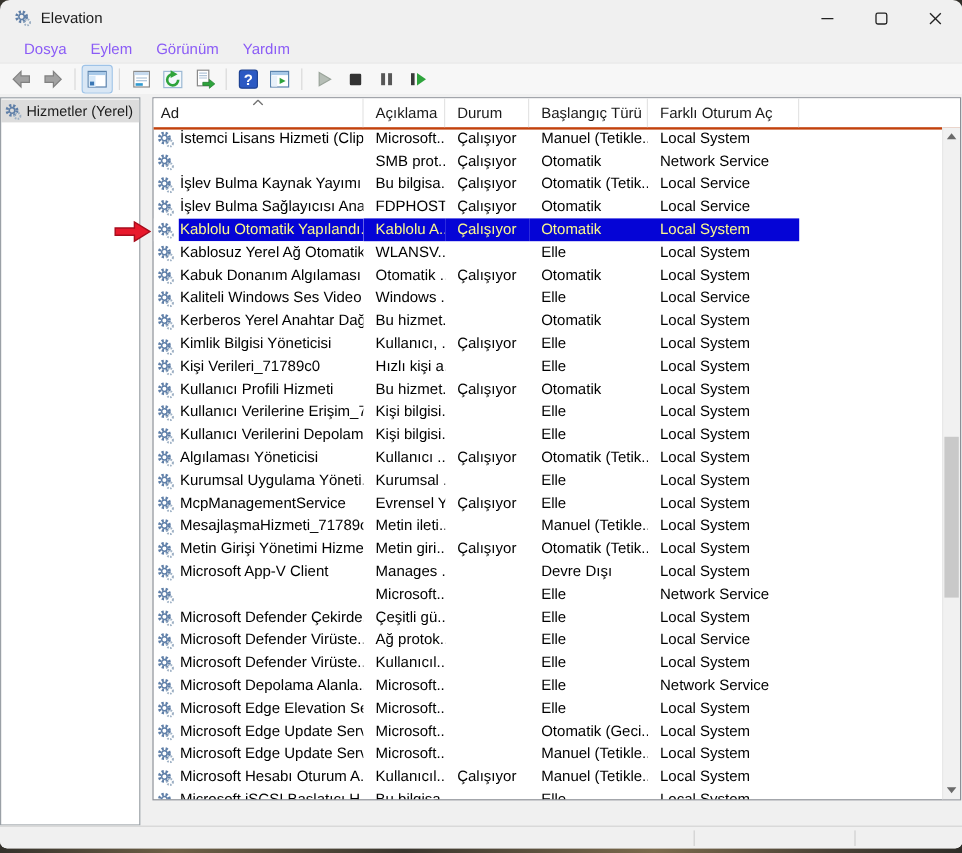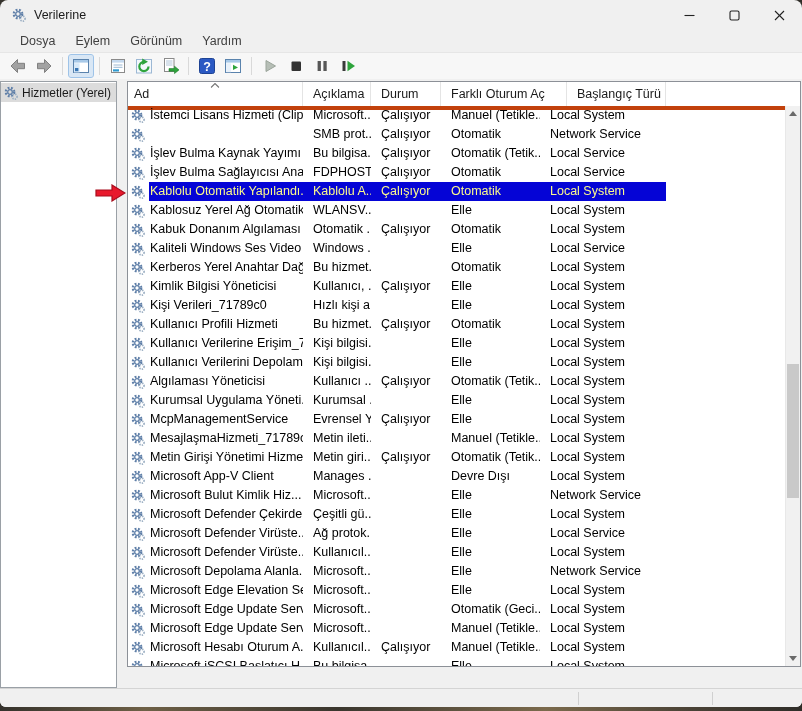--- a/index.html
+++ b/index.html
@@ -13,36 +13,36 @@
     background:#f0f0f0;border-radius:8px 8px 6px 6px;overflow:hidden;
   }
   
   .titlebar{position:absolute;left:0;top:0;right:0;height:30px;display:flex;align-items:center;}
   .titlebar .app-icon{margin:0 8px 0 12px;display:flex;}
   .titlebar .title{font-size:12.5px;color:#1b1b1b;}
   .caption{position:absolute;right:0;top:0;height:30px;display:flex;}
   .cap-btn{width:45px;height:30px;display:flex;align-items:center;justify-content:center;}
   
   .menubar{position:absolute;left:0;top:30px;right:0;height:22px;display:flex;align-items:center;padding-left:10px;}
-  .menu-item{font-size:12.5px;color:#404040;padding:2px 10px;}
+  .menu-item{font-size:12.5px;color:#8b5cf6;padding:2px 10px;}
   
   .toolbar{position:absolute;left:0;top:52px;right:0;height:26px;background:#f7f7f7;
     border-top:1px solid #e6e6e6;border-bottom:1px solid #d6d6d6;display:flex;align-items:center;padding-left:5px;}
   .tool-btn{width:24px;height:22px;display:flex;align-items:center;justify-content:center;border-radius:2px;margin:0 1px;}
   .tool-btn.active{background:#d9e7f5;outline:1px solid #9ec3e8;}
   .tool-sep{width:1px;height:18px;background:#d9d9d9;margin:0 5px;}
   
   .content{position:absolute;left:0;top:79px;right:0;bottom:18px;background:#f0f0f0;}
   .sidebar{position:absolute;left:0;top:2px;bottom:1px;width:117px;background:#fff;border:1px solid #9aa0a6;box-sizing:border-box;}
   .tree-item{display:flex;align-items:center;height:19px;margin:1px 0 0 0;font-size:12px;color:#1b1b1b;padding-left:3px;}
   .tree-item.selected{background:#dcdcdc;}
   .tree-item .gear{margin-right:4px;display:flex;}
   .listbox{position:absolute;left:127px;top:2px;right:1px;bottom:22px;background:#fff;border:1px solid #8c9097;box-sizing:border-box;}
   
-  .lv-header{position:absolute;left:0;top:0;right:0;height:24px;background:#fff;border-bottom:4px solid #c2410c;display:flex;}
+  .lv-header{position:absolute;left:0;top:0;right:0;height:24px;background:#fff;border-bottom:2px solid #c2410c;display:flex;}
   .hcell{box-sizing:border-box;border-right:1px solid #e4e4e4;font-size:12.5px;color:#1a1a1a;
     display:flex;align-items:center;padding-left:10px;position:relative;overflow:hidden;white-space:nowrap;}
   .hcell.first{padding-left:6px;}
   .sort-chevron{position:absolute;left:50%;top:1px;transform:translateX(-50%);line-height:0;}
   
   .lv-rows{position:absolute;left:0;top:24px;right:15px;bottom:0;overflow:hidden;}
   .row{display:flex;height:19px;line-height:19px;font-size:12.5px;color:#000;}
   .cell{box-sizing:border-box;overflow:hidden;white-space:nowrap;padding-left:10px;}
   .name-cell{display:flex;align-items:center;padding-left:3px;}
   .name-cell .gear{flex:none;margin-right:4px;display:flex;}
@@ -80,21 +80,21 @@
 <div class="window">
 
   <div class="titlebar">
     <span class="app-icon">
         <svg width="14" height="14" viewBox="0 0 14 14">
           <circle cx="6" cy="6" r="4.1" fill="none" stroke="#5f7fa8" stroke-width="2.5" stroke-dasharray="1.8 1.5"></circle>
           <circle cx="6" cy="6" r="2.3" fill="none" stroke="#5f7fa8" stroke-width="1.3"></circle>
           <circle cx="10.6" cy="10.6" r="2.5" fill="none" stroke="#9db0c4" stroke-width="1.7" stroke-dasharray="1.3 1.1"></circle>
         </svg>
       </span>
-    <span class="title">Verilerine</span>
+    <span class="title">Elevation</span>
     <div class="caption">
       <div class="cap-btn">
         <svg width="11" height="11" viewBox="0 0 11 11">
             <line x1="0.5" y1="5.5" x2="10.5" y2="5.5" stroke="#222" stroke-width="1.1"></line>
           </svg>
       </div>
       <div class="cap-btn">
         <svg width="11" height="11" viewBox="0 0 11 11">
             <rect x="1" y="1" width="9" height="9" rx="1.5" fill="none" stroke="#222" stroke-width="1.1"></rect>
           </svg>
@@ -246,26 +246,26 @@
             <span class="sort-chevron"><svg width="9" height="5" viewBox="0 0 9 5">
                 <polyline points="0.5,4.5 4.5,0.5 8.5,4.5" fill="none" stroke="#757575" stroke-width="1.1"></polyline>
               </svg></span>
           </div>
           <div class="hcell" style="width: 68px;">
             <span>Açıklama</span>
           </div>
           <div class="hcell" style="width: 70px;">
             <span>Durum</span>
           </div>
+          <div class="hcell" style="width: 99px;">
+            <span>Başlangıç Türü</span>
+          </div>
           <div class="hcell" style="width: 126px;">
             <span>Farklı Oturum Aç</span>
           </div>
-          <div class="hcell" style="width: 99px;">
-            <span>Başlangıç Türü</span>
-          </div>
         </div>
       <div class="lv-rows" id="lv-rows">
           <div class="row">
             <div class="cell name-cell" style="width: 175px;">
               <span class="gear">
                 <svg width="14" height="14" viewBox="0 0 14 14">
                   <circle cx="6" cy="6" r="4.1" fill="none" stroke="#5f7fa8" stroke-width="2.5" stroke-dasharray="1.8 1.5"></circle>
                   <circle cx="6" cy="6" r="2.3" fill="none" stroke="#5f7fa8" stroke-width="1.3"></circle>
                   <circle cx="10.6" cy="10.6" r="2.5" fill="none" stroke="#9db0c4" stroke-width="1.7" stroke-dasharray="1.3 1.1"></circle>
                 </svg>
@@ -582,21 +582,20 @@
           </div>
           <div class="row">
             <div class="cell name-cell" style="width: 175px;">
               <span class="gear">
                 <svg width="14" height="14" viewBox="0 0 14 14">
                   <circle cx="6" cy="6" r="4.1" fill="none" stroke="#5f7fa8" stroke-width="2.5" stroke-dasharray="1.8 1.5"></circle>
                   <circle cx="6" cy="6" r="2.3" fill="none" stroke="#5f7fa8" stroke-width="1.3"></circle>
                   <circle cx="10.6" cy="10.6" r="2.5" fill="none" stroke="#9db0c4" stroke-width="1.7" stroke-dasharray="1.3 1.1"></circle>
                 </svg>
               </span>
-              <span class="row-label">Microsoft Bulut Kimlik Hiz...</span>
             </div>
             <div class="cell" style="width: 68px;">Microsoft...</div>
             <div class="cell" style="width: 70px;"></div>
             <div class="cell" style="width: 99px;">Elle</div>
             <div class="cell" style="width: 126px;">Network Service</div>
           </div>
           <div class="row">
             <div class="cell name-cell" style="width: 175px;">
               <span class="gear">
                 <svg width="14" height="14" viewBox="0 0 14 14">

